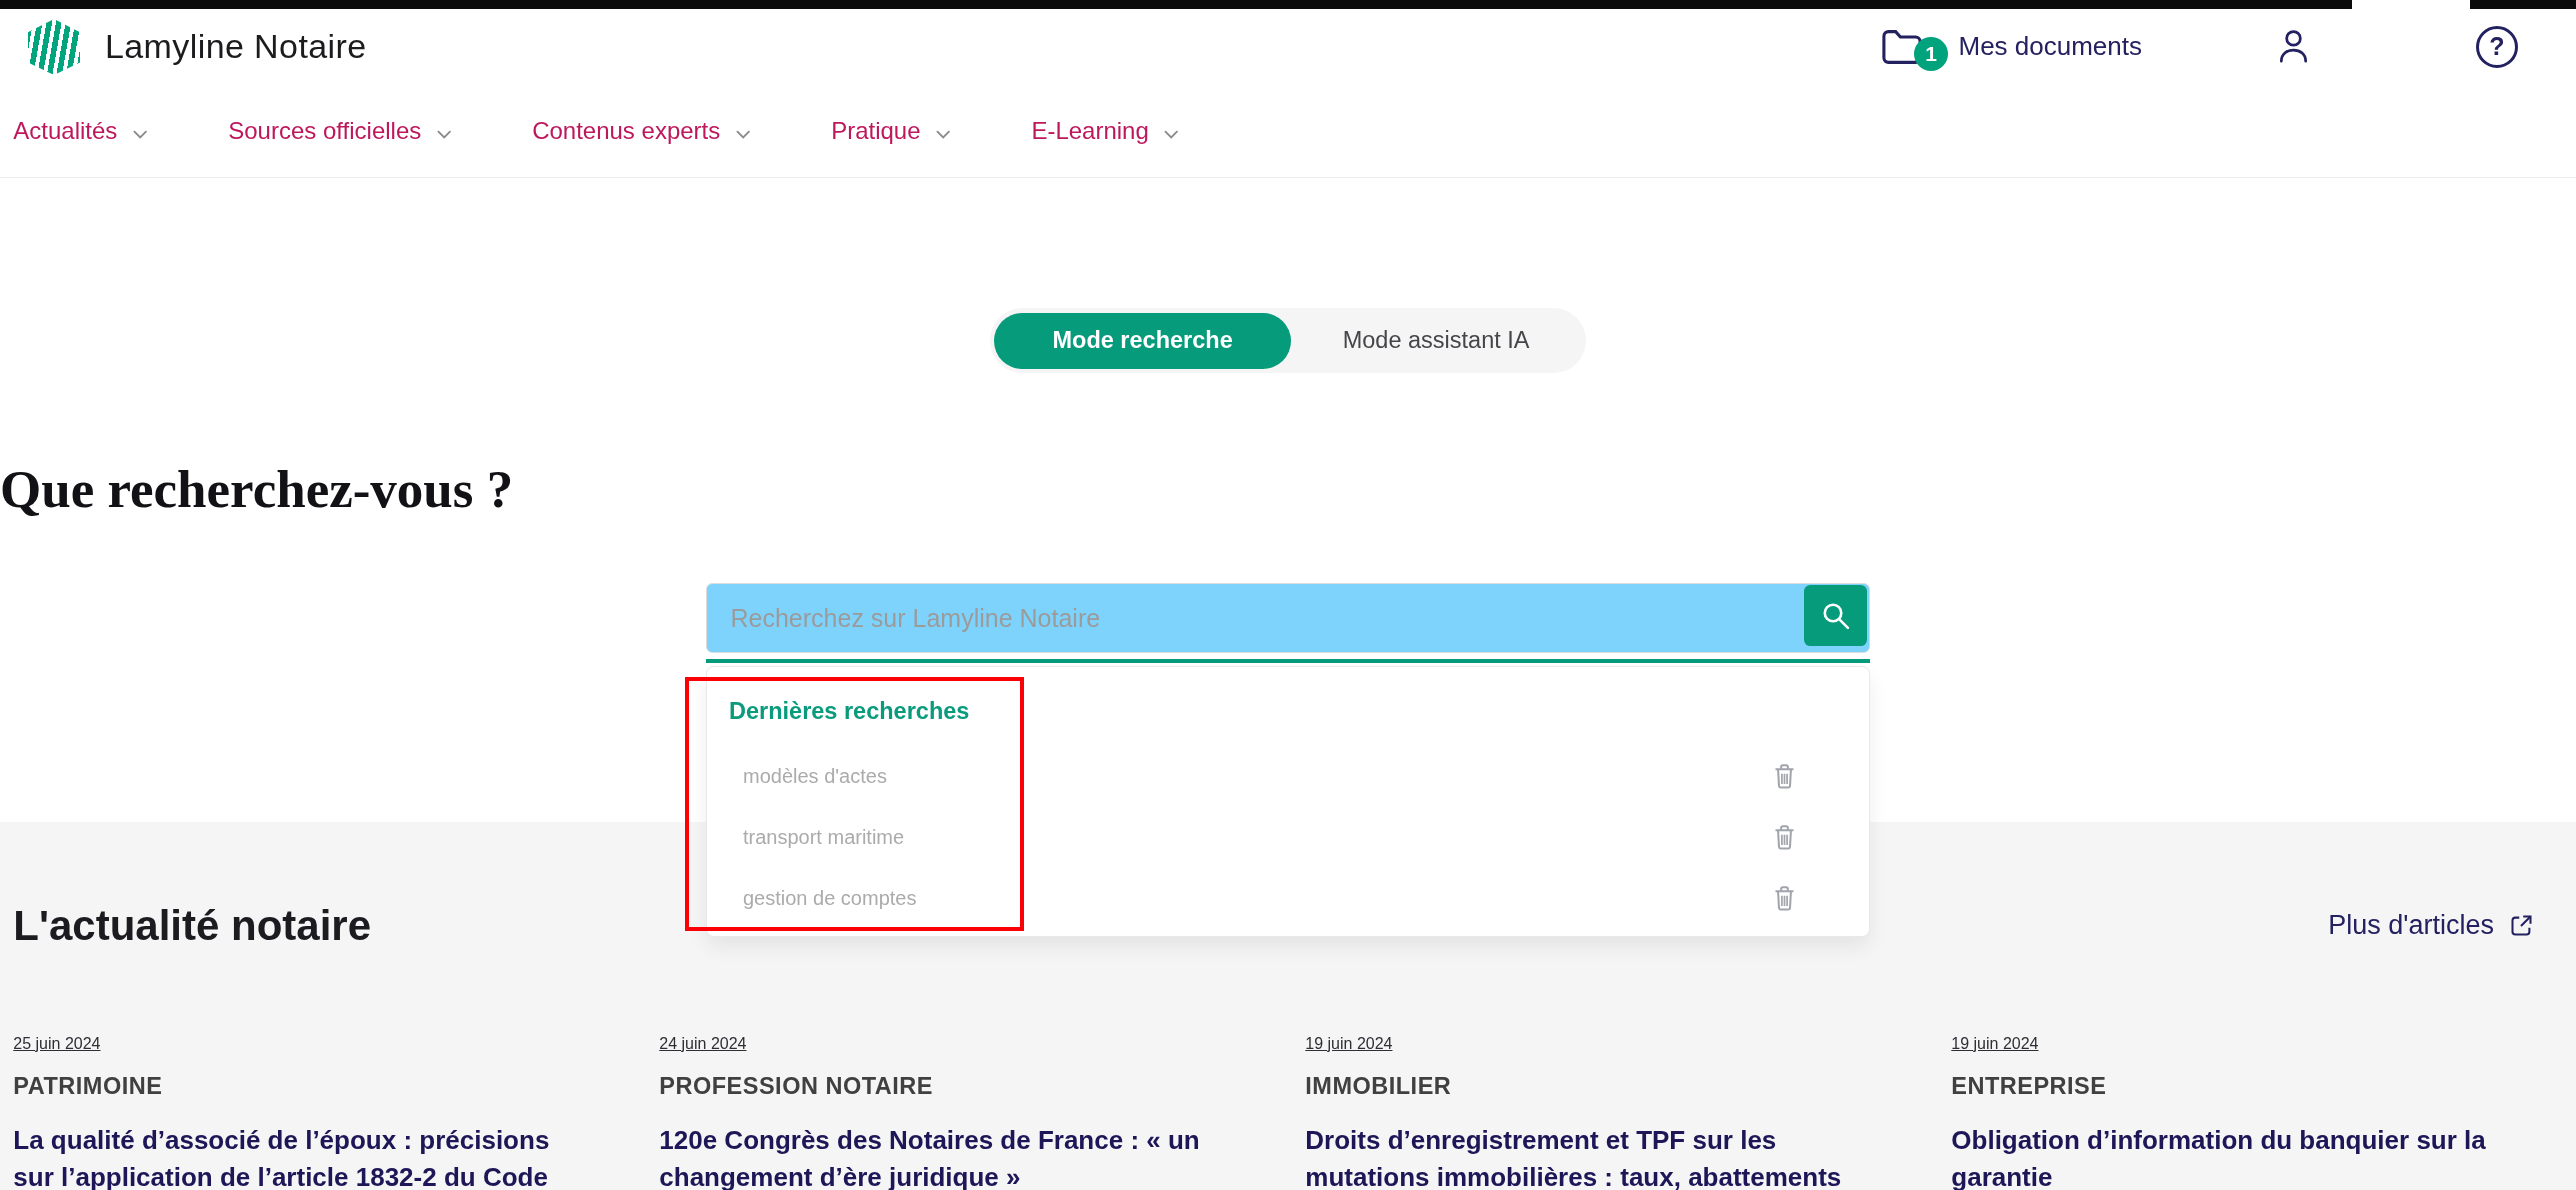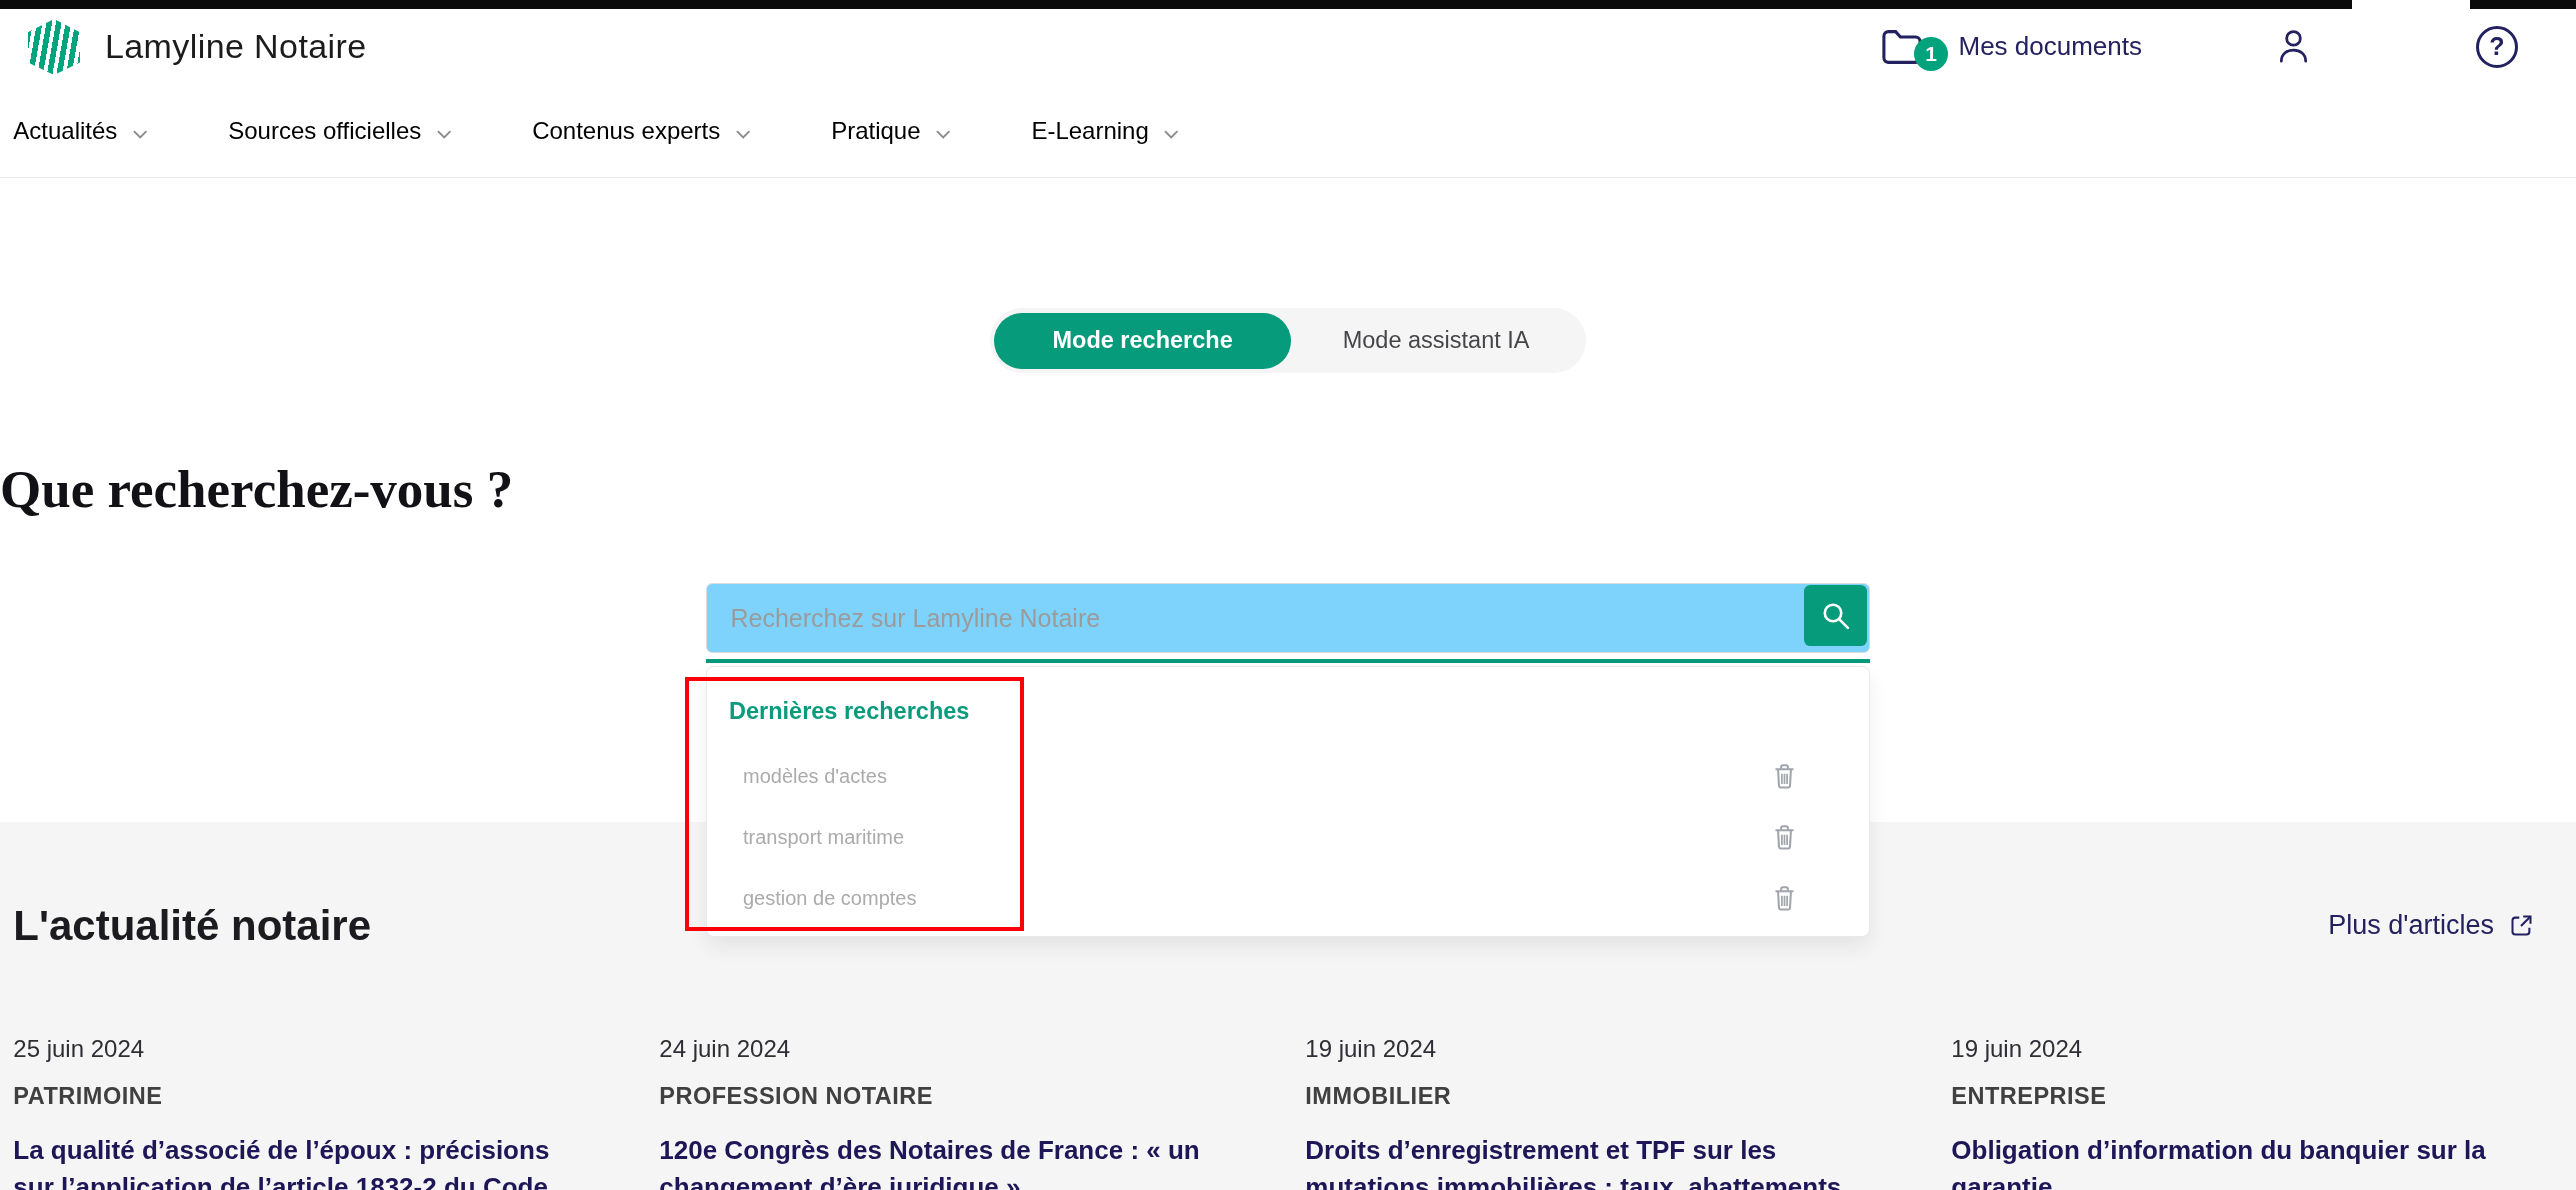--- a/index.html
+++ b/index.html
@@ -28,21 +28,21 @@
   .docs-label{font-size:26px;color:#23215f;margin-left:34px;white-space:nowrap;}
   .user-btn{margin-left:132px;background:none;border:none;padding:0;cursor:pointer;display:flex;}
   .help-btn{margin-left:163px;width:42px;height:42px;border-radius:50%;border:3.1px solid #23215f;
     color:#23215f;font-size:25px;font-weight:600;background:#fff;cursor:pointer;
     display:flex;align-items:center;justify-content:center;box-sizing:border-box;}
 
   
   .mainnav{position:absolute;top:85px;left:0;width:2576px;height:93px;background:#fff;
     display:flex;align-items:center;box-sizing:border-box;padding-left:13.3px;
     border-bottom:1.6px solid #ececec;}
-  .nav-item{display:flex;align-items:center;margin-right:78px;font-size:24px;color:#000000;cursor:pointer;white-space:nowrap;}
+  .nav-item{display:flex;align-items:center;margin-right:78px;font-size:24px;color:#be185d;cursor:pointer;white-space:nowrap;}
   .nav-item .chev{margin-left:12.5px;margin-top:6.3px;display:flex;}
 
   
   .main-area{position:absolute;top:179px;left:0;width:2576px;height:643px;background:#fff;}
   .mode-toggle{width:fit-content;margin:129px auto 0;background:#f5f5f6;border-radius:34px;
     padding:4.7px;display:flex;align-items:center;}
   .mode-seg{height:56px;display:flex;align-items:center;font-size:23.5px;cursor:pointer;border:none;background:none;font-family:inherit;}
   .mode-active{background:#069b7b;color:#ffffff;font-weight:700;border-radius:30px;padding:0 58px;}
   .mode-inactive{color:#46464a;padding:0 52px;}
   .search-heading{margin-top:86px;text-align:left;font-family:"Liberation Serif","DejaVu Serif",serif;
@@ -67,21 +67,21 @@
   .red-annotation{position:absolute;left:685px;top:677px;width:339px;height:254px;
     border:4.7px solid #fb0007;box-sizing:border-box;z-index:60;pointer-events:none;}
 
   
   .news-section{position:absolute;top:822px;left:0;width:2576px;height:368px;background:#f5f5f6;
     box-sizing:border-box;padding:45px 41px 0 13.3px;}
   .news-head{display:flex;align-items:center;justify-content:space-between;}
   .news-title{font-size:42px;font-weight:700;color:#1b1b20;}
   .more-link{display:flex;align-items:center;gap:14px;font-size:27px;color:#23215f;cursor:pointer;white-space:nowrap;}
   .articles{display:grid;grid-template-columns:repeat(4,557px);column-gap:89px;margin-top:50px;}
-  .art-date{font-size:24px;color:#2e2e34;}
+  .art-date{font-size:16px;color:#2e2e34;text-decoration:underline;}
   .art-cat{margin-top:20.4px;font-size:23.5px;font-weight:700;color:#404040;letter-spacing:0.5px;cursor:pointer;}
   .art-title{margin-top:22px;font-size:26px;font-weight:700;color:#1d1757;line-height:37px;cursor:pointer;}
   svg{display:block;}
 </style>
 </head>
 <body>
 
 <div class="topbar">
   <div class="topbar-gap"></div>
 </div>

